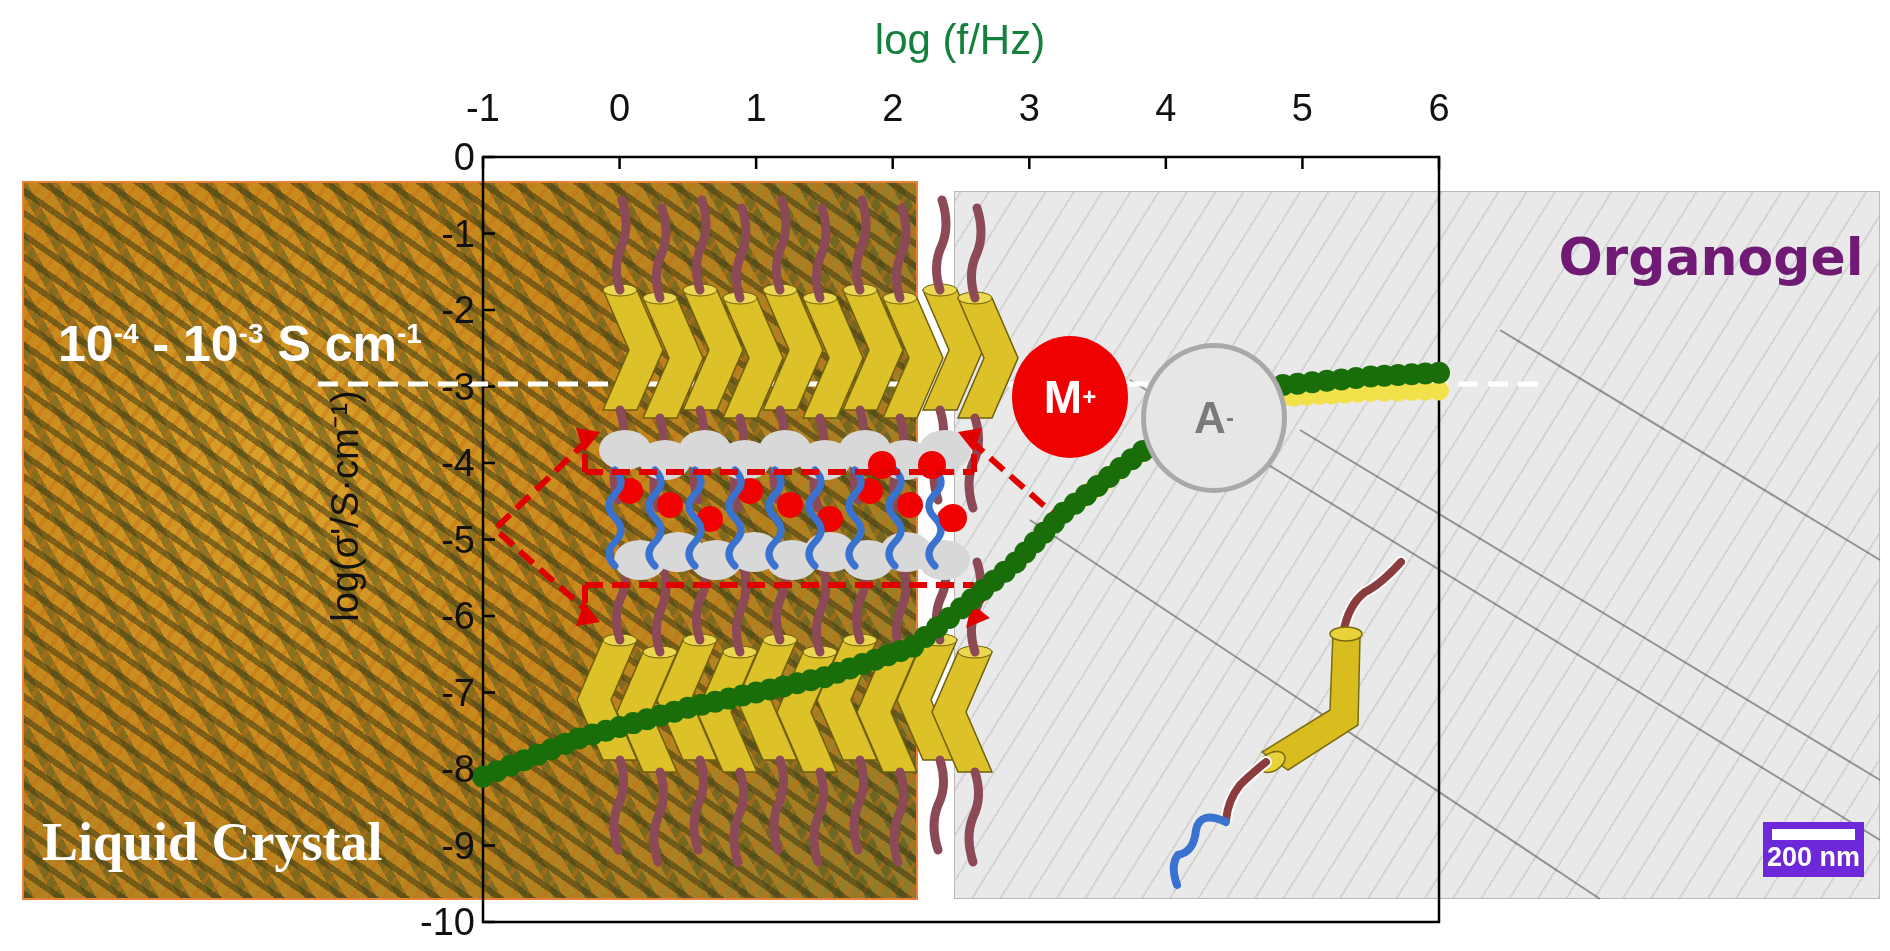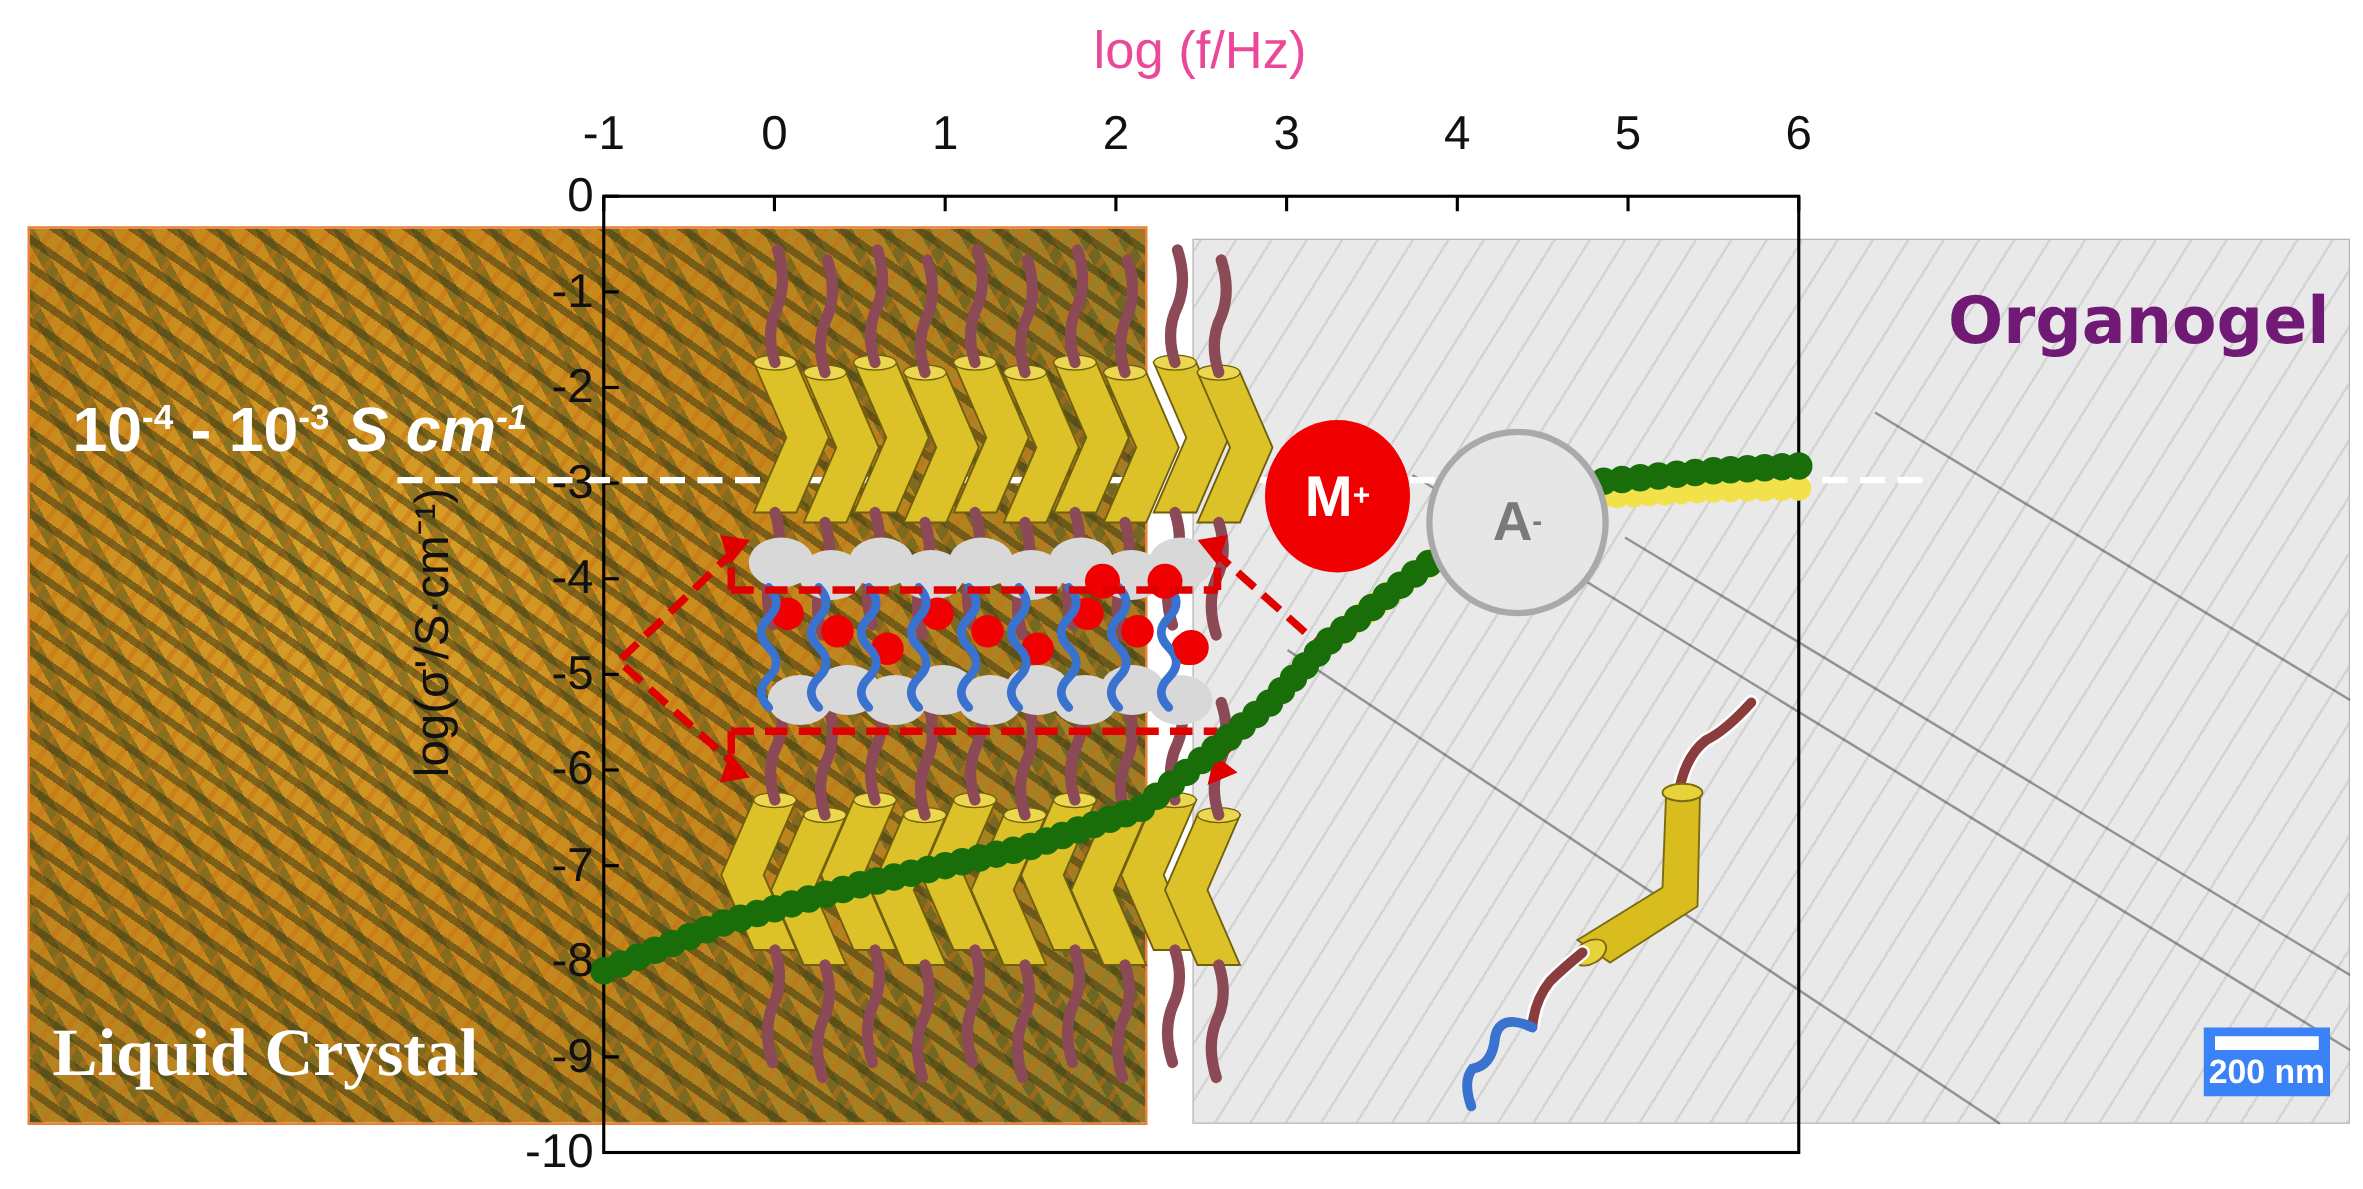--- a/index.html
+++ b/index.html
@@ -17,32 +17,32 @@
   #tem-image {
     left:954px; top:191px; width:926px; height:708px;
     border:1px solid #b8b8b8; box-sizing:border-box;
     background:
       repeating-linear-gradient(-58deg, #d4d4d4 0 2px, #e9e9e9 2px 24px),
       #e6e6e6;
   }
   #plot-svg { left:0; top:0; }
   .tick-label { font-size:38px; color:#111; position:absolute; transform:translate(-50%,-50%); }
   .ytick-label { font-size:38px; color:#111; position:absolute; transform:translate(-100%,-50%); }
-  #x-title { left:960px; top:40px; transform:translate(-50%,-50%); font-size:42px; color:#ec4899; }
+  #x-title { left:960px; top:40px; transform:translate(-50%,-50%); font-size:42px; color:#15803d; }
   #y-title { left:343px; top:506px; transform:translate(-50%,-50%) rotate(-90deg); font-size:38px; color:#111; white-space:nowrap; }
   #conductivity-label { left:58px; top:344px; transform:translateY(-50%); font-size:50px; font-weight:bold; color:#ffffff; white-space:nowrap; }
   #conductivity-label sup { font-size:28px; }
-  #conductivity-label .unit { font-style:italic; }
+  #conductivity-label .unit { }
   #lc-label { left:42px; top:842px; transform:translateY(-50%); font-size:54px; font-weight:bold; color:#ffffff; white-space:nowrap; font-family:Liberation Serif, serif; }
   #organogel-label { left:1711px; top:227px; transform:translate(-50%,0); font-size:52px; font-weight:bold; color:#701a75; white-space:nowrap; font-family:"DejaVu Sans", sans-serif; }
   .ion { position:absolute; border-radius:50%; display:flex; align-items:center; justify-content:center; }
   #cation { left:1012px; top:336px; width:116px; height:122px; background:#f00000; color:#fff; font-size:46px; font-weight:bold; }
   #anion { left:1141px; top:343px; width:146px; height:150px; background:#e6e6e6; border:5px solid #a9a9a9; box-sizing:border-box; color:#7a7a7a; font-size:44px; font-weight:bold; }
   .ion sup { font-size:24px; }
-  #scale-bar { left:1763px; top:822px; width:101px; height:55px; background:#3b82f6; }
+  #scale-bar { left:1763px; top:822px; width:101px; height:55px; background:#6d28d9; }
   #scale-bar .bar { position:absolute; left:9px; top:7px; width:83px; height:11px; background:#fff; }
   #scale-bar .txt { position:absolute; left:0; right:0; top:20px; text-align:center; color:#fff; font-size:27px; font-weight:bold; }
 </style>
 </head>
 <body>
 
 <div id="lc-image" class="abs"></div>
 <div id="tem-image" class="abs"></div>
 
 <svg id="plot-svg" class="abs" width="1890" height="951">

